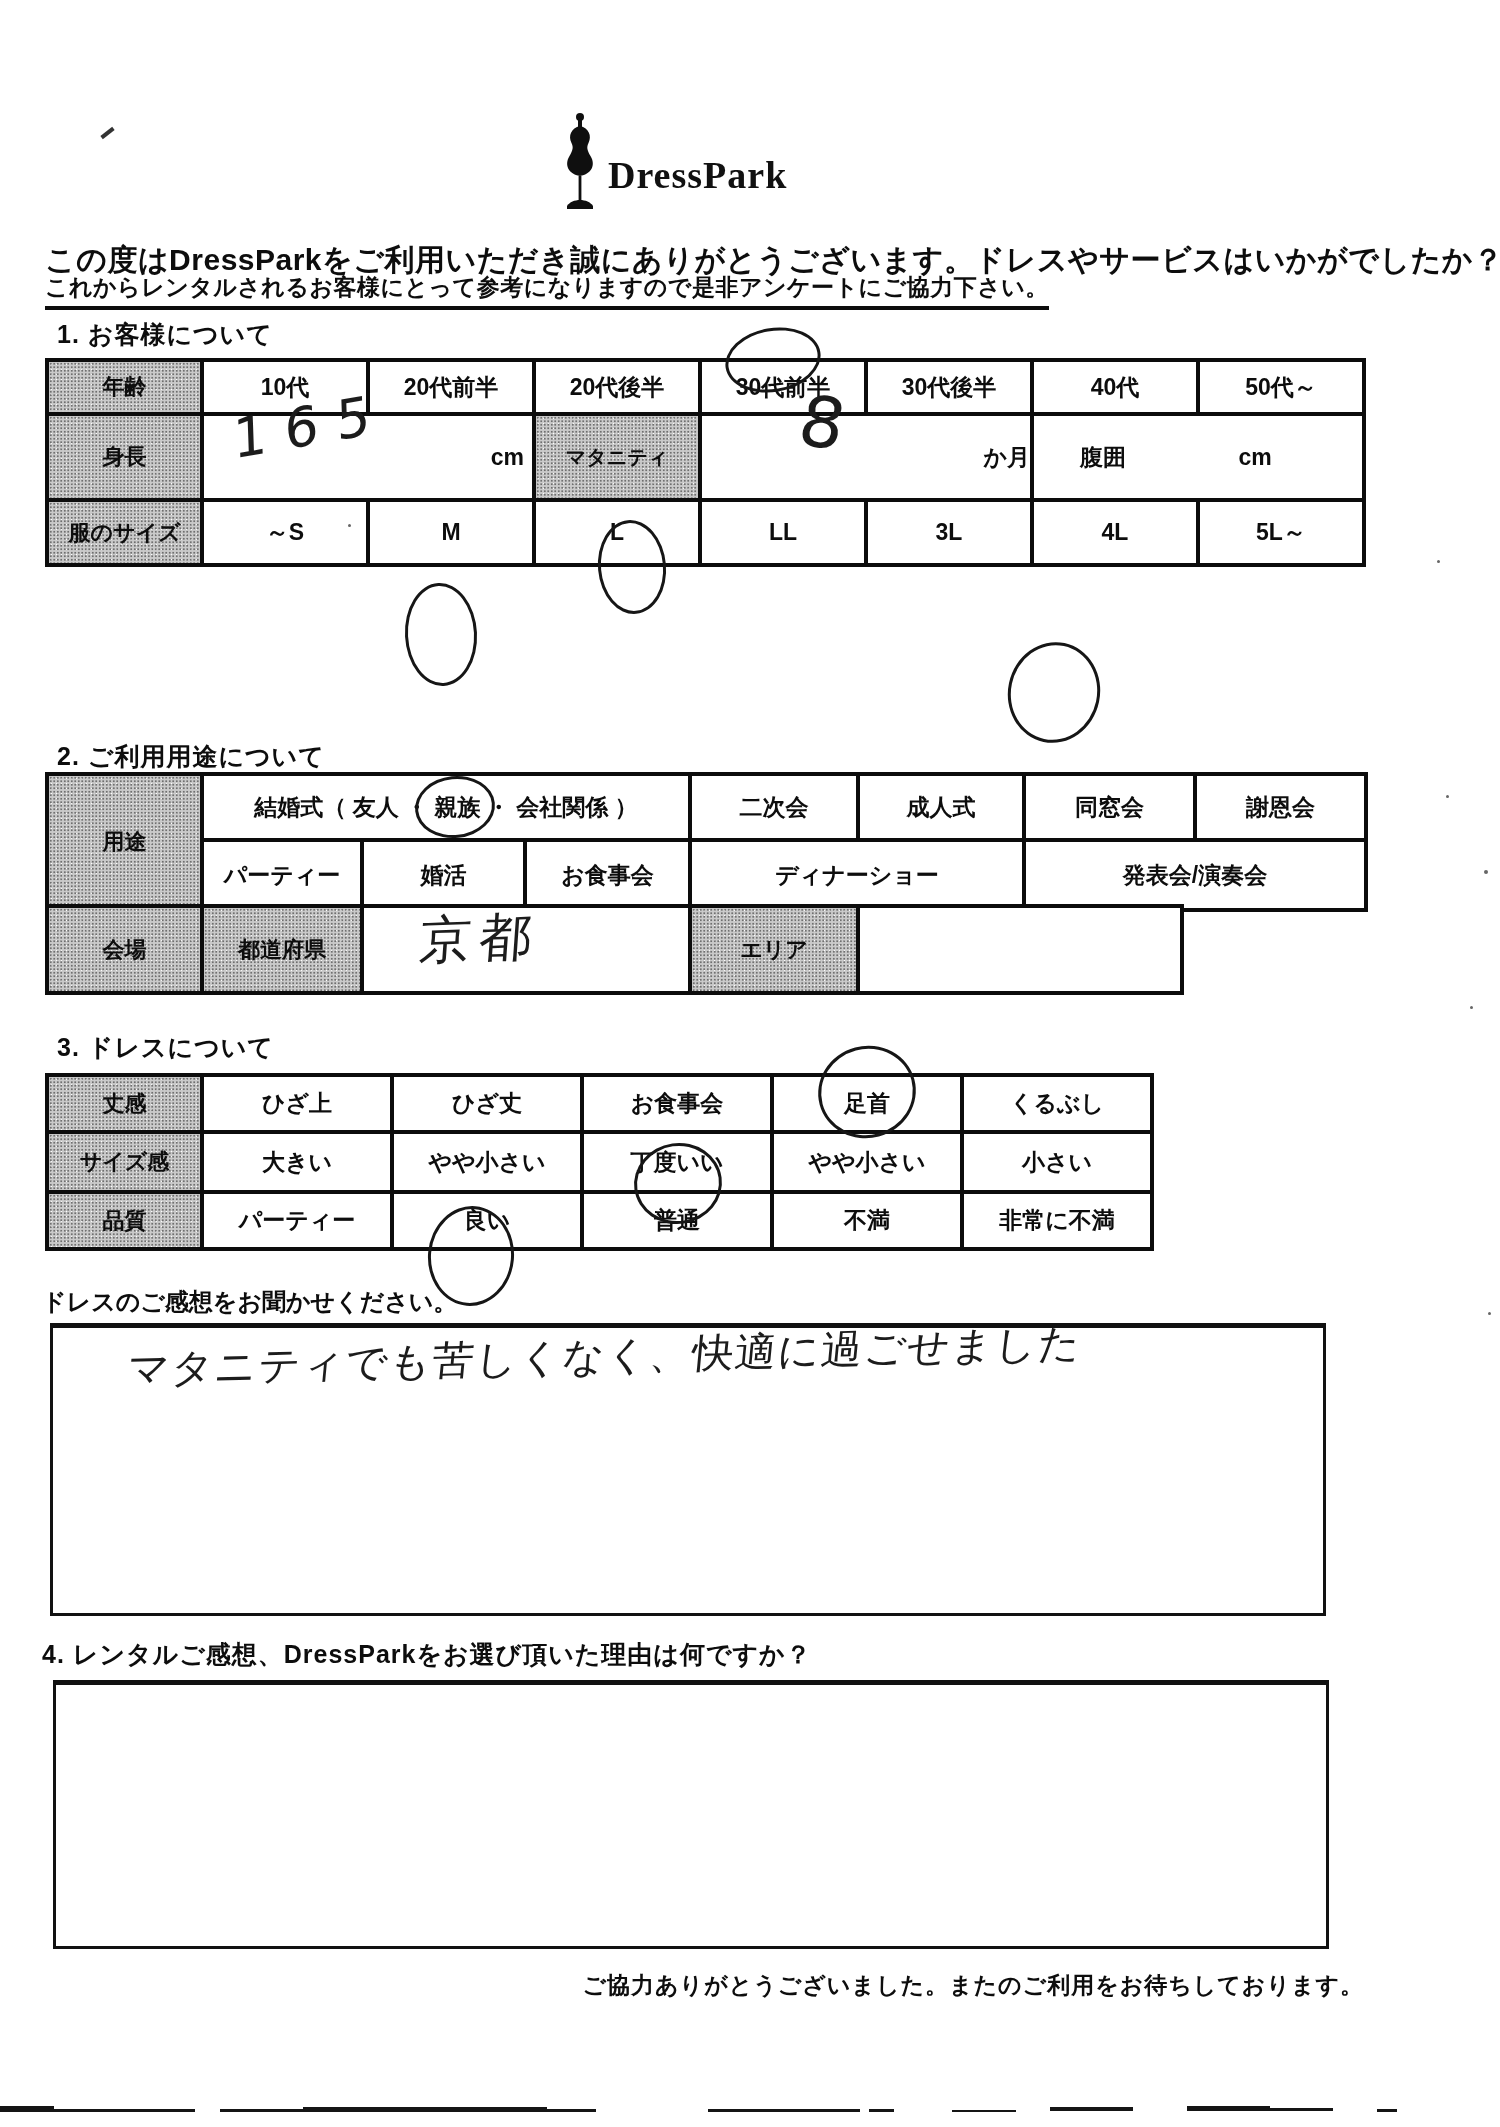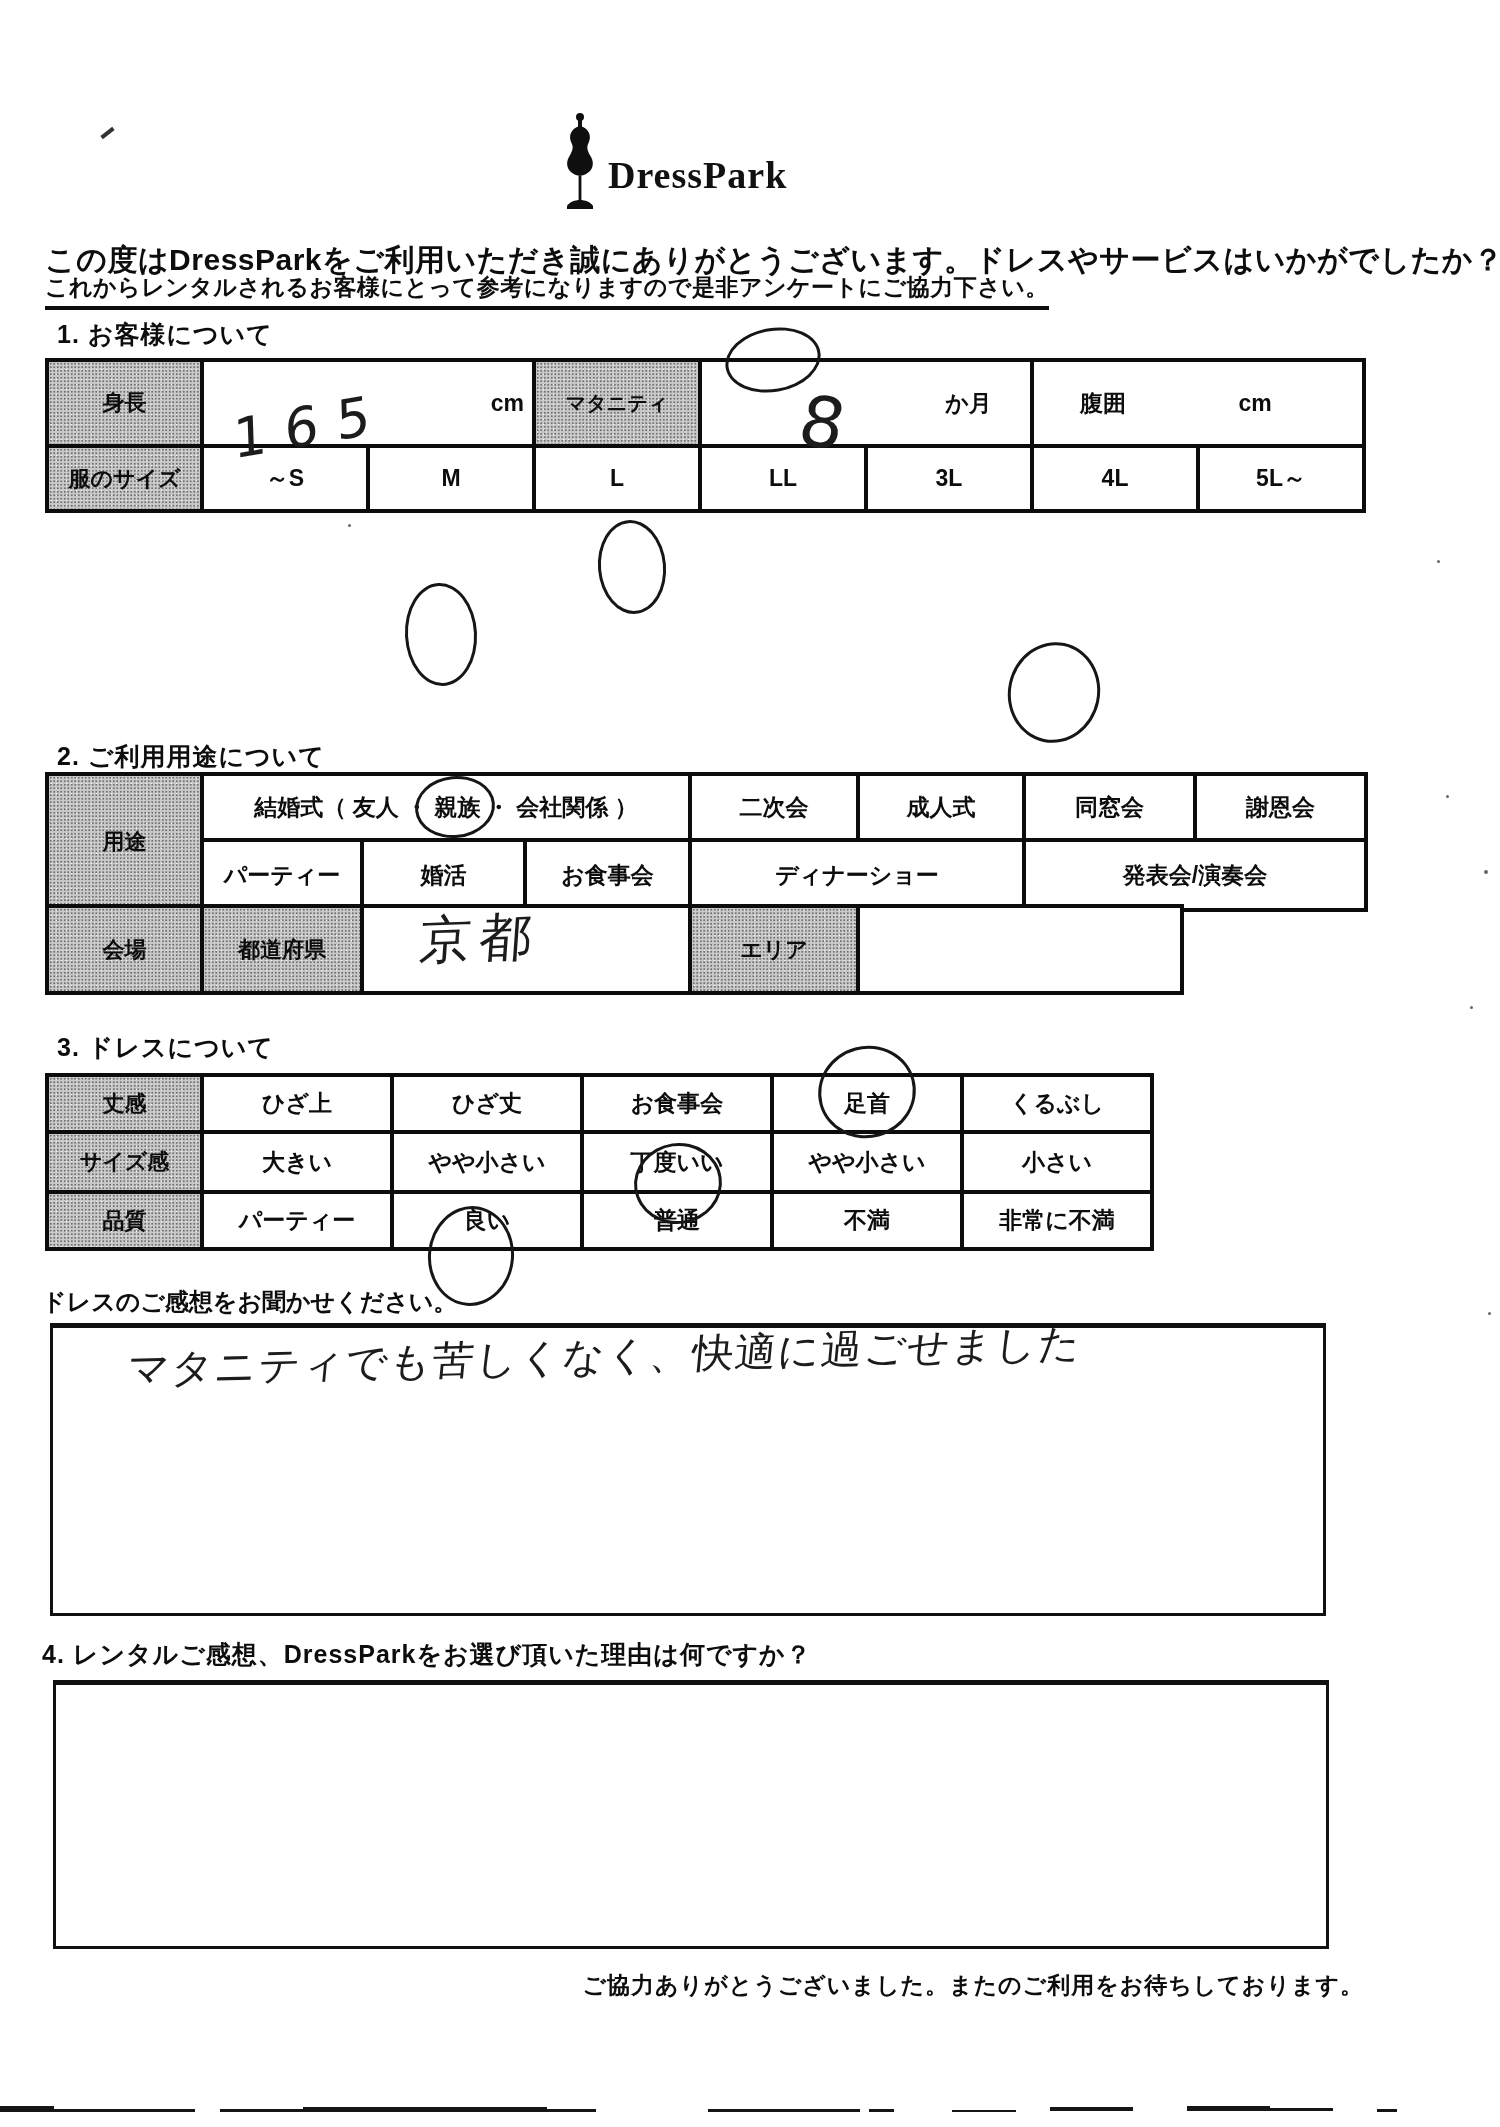--- a/index.html
+++ b/index.html
@@ -18,21 +18,21 @@
   
   .t{position:absolute;border-collapse:collapse;table-layout:fixed;}
   .t td{border:4px solid #0c0c0c;text-align:center;vertical-align:middle;font-weight:bold;
         font-size:23px;padding:0;background:#fff;overflow:hidden;white-space:nowrap;}
   .t td.sh{background-color:#cacaca;
         background-image:radial-gradient(circle,#6f6f6f 1px,rgba(0,0,0,0) 1.35px),
                          radial-gradient(circle,#fdfdfd .8px,rgba(0,0,0,0) 1px);
         background-size:3.5px 3.5px,5px 5px;font-size:22px;}
   .t td.small{font-size:20px;}
   .t td.cmr{text-align:right;padding-right:8px;}
-  .t td.months{text-align:center;padding-left:205px;}
+  .t td.months{text-align:right;padding-left:205px;}
   .t td.waist{text-align:left;}
   .waist .w1{margin-left:46px;}
   .waist .w2{margin-left:106px;}
   
   .qlabel{position:absolute;font-size:24px;font-weight:bold;white-space:nowrap;}
   .abox{position:absolute;border:3px solid #111;border-top-width:5px;background:#fff;}
   .footer{position:absolute;left:45px;top:1970px;width:1319px;text-align:right;
           font-size:23px;font-weight:600;letter-spacing:1px;}
   
   .hw{position:absolute;color:#1c1c1c;font-family:"DejaVu Sans",sans-serif;white-space:nowrap;}
@@ -75,20 +75,30 @@
         <col style="width:155px">
         <col style="width:166px">
         <col style="width:166px">
         <col style="width:166px">
         <col style="width:166px">
         <col style="width:166px">
         <col style="width:166px">
         <col style="width:166px">
       </colgroup>
     <tbody>
+        <tr style="height:54px;">
+      <td class="sh">年齢</td>
+      <td>10代</td>
+      <td>20代前半</td>
+      <td>20代後半</td>
+      <td>30代前半</td>
+      <td>30代後半</td>
+      <td>40代</td>
+      <td>50代～</td>
+    </tr>
     <tr style="height:86px;">
       <td class="sh">身長</td>
       <td colspan="2" class="cmr">cm</td>
       <td class="sh small">マタニティ</td>
       <td colspan="2" class="months">か月</td>
       <td colspan="2" class="waist">
         <span class="w1">腹囲</span>
         <span class="w2">cm</span>
       </td>
     </tr>

